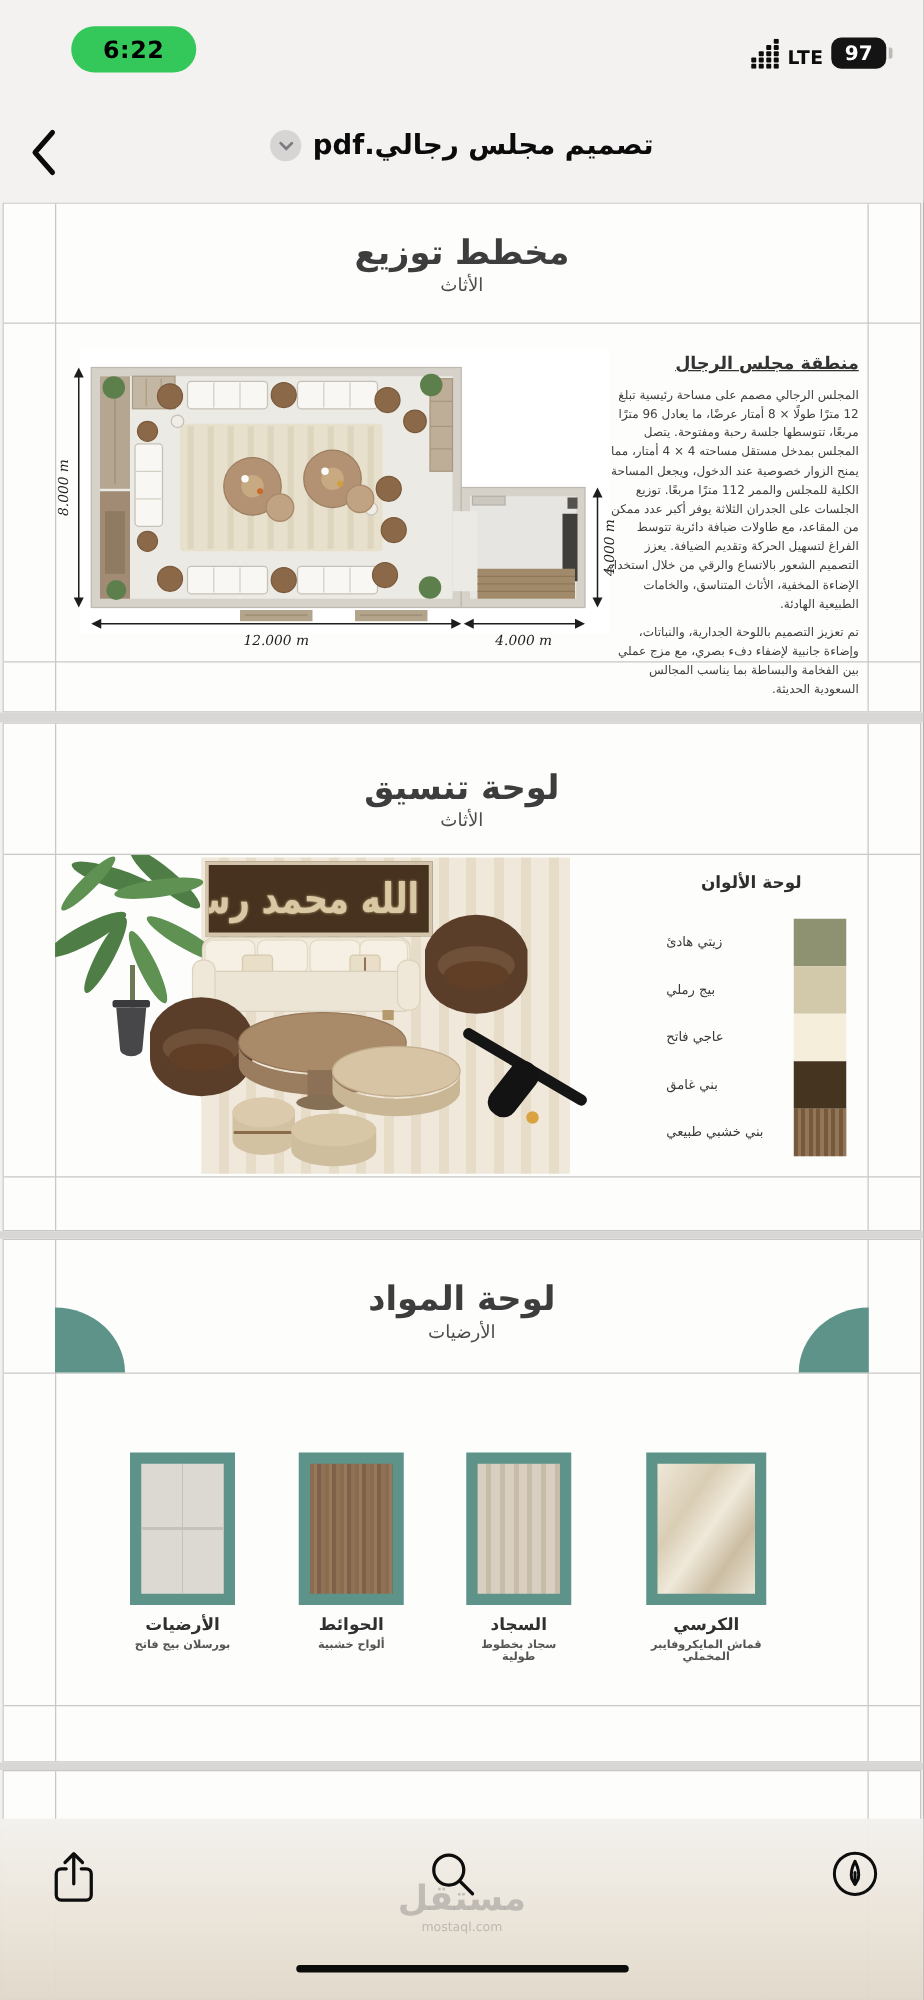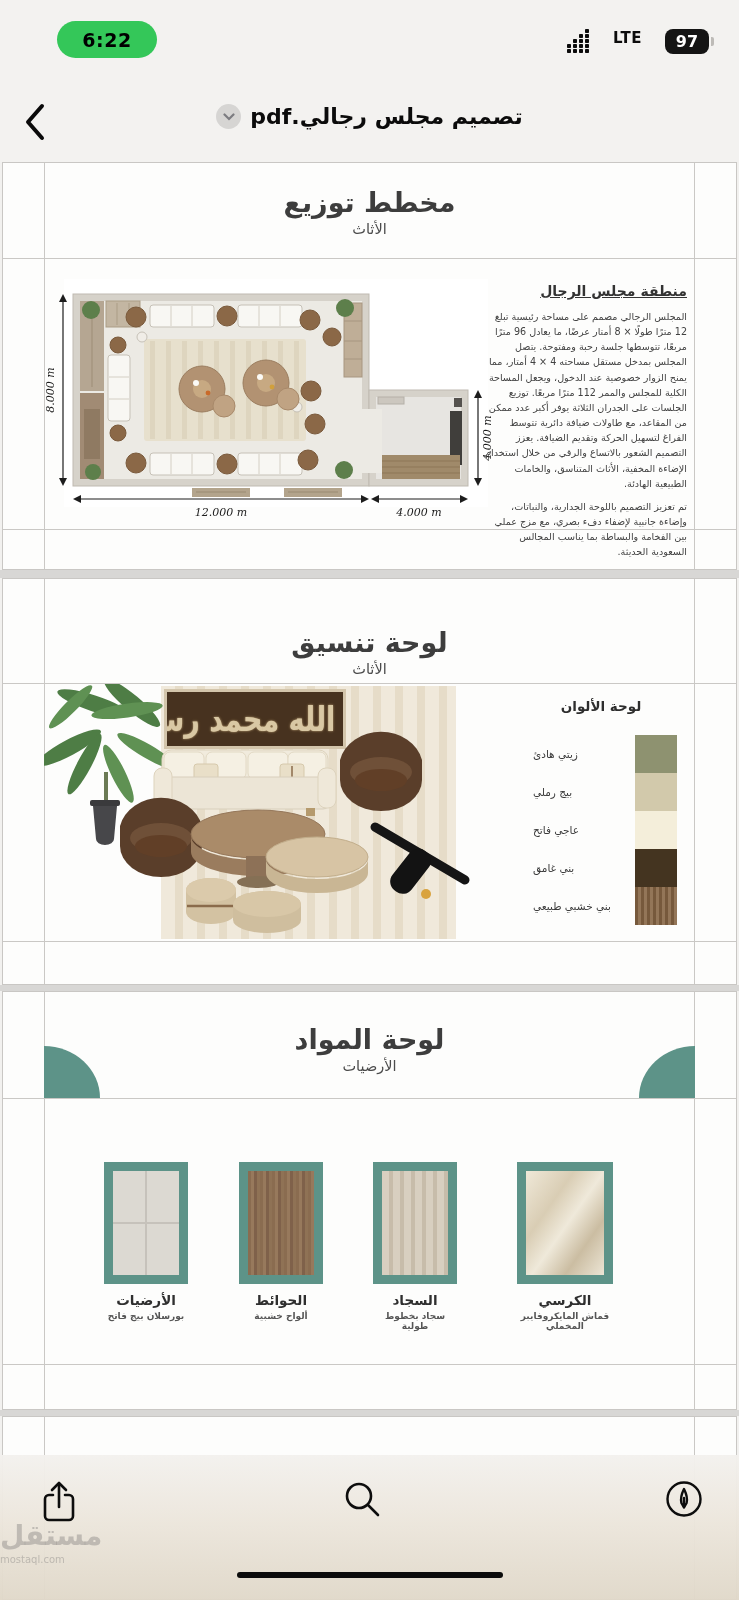--- a/index.html
+++ b/index.html
@@ -2,21 +2,21 @@
 <html><head>
 <meta charset="utf-8">
 <style>
   html,body{margin:0;padding:0;background:#555;}
   .screen{position:relative;width:739px;height:1600px;margin:0 auto;background:#f2f1ef;
     font-family:"DejaVu Sans","Liberation Sans",sans-serif;overflow:hidden;-webkit-font-smoothing:antialiased;}
   
   .statusbar{position:absolute;left:0;top:0;width:739px;height:60px;background:#f3f2f0;z-index:30;}
   .time-pill{position:absolute;left:57px;top:21px;width:100px;height:37px;border-radius:19px;
     display:flex;align-items:center;justify-content:center;color:#000000;font-size:19px;font-weight:700;letter-spacing:.5px;}
-  .status-right{position:absolute;right:30px;top:29px;height:26px;display:flex;align-items:flex-start;gap:23px;}
+  .status-right{position:absolute;right:30px;top:29px;height:26px;display:flex;align-items:flex-end;gap:6px;}
   .lte{font-size:15px;font-weight:600;color:#0c0c0c;letter-spacing:.5px;}
   .batt{position:relative;width:44px;height:25px;background:#141414;border-radius:8px;color:#fff;
     font-size:16px;font-weight:700;display:flex;align-items:center;justify-content:center;}
   .batt::after{content:"";position:absolute;right:-5px;top:8px;width:3px;height:9px;background:#bdbbb7;border-radius:0 2px 2px 0;}
   
   .navbar{position:absolute;left:0;top:60px;width:739px;height:102px;background:#f3f2f0;z-index:30;}
   .back-btn{position:absolute;left:20px;top:40px;width:30px;height:44px;display:flex;align-items:center;justify-content:center;cursor:pointer;}
   .title-wrap{position:absolute;left:0;right:0;top:44px;display:flex;align-items:center;justify-content:center;gap:9px;}
   .dd-circle{width:25px;height:25px;border-radius:50%;background:#d6d5d3;display:flex;align-items:center;justify-content:center;flex:0 0 auto;}
   .doc-title{font-size:22px;font-weight:700;color:#0b0b0b;direction:ltr;unicode-bidi:plaintext;}
@@ -64,21 +64,21 @@
     linear-gradient(to bottom,transparent 49%,#c6c2bb 49%,#c6c2bb 51%,transparent 51%);}
   .tex-wood{background:repeating-linear-gradient(90deg,#8a6c50 0 3px,#97795c 3px 6px,#7f614a 6px 9px,#8f7255 9px 12px);}
   .tex-stripes{background:repeating-linear-gradient(90deg,#d8cfc0 0 7px,#c7bcaa 7px 11px);}
   .tex-fabric{background:linear-gradient(125deg,#efe8d8 0%,#d9cdb4 32%,#efe9da 52%,#cbbda2 74%,#ece5d5 100%);}
   .mat-name{font-size:13.5px;font-weight:700;color:#2f2f2f;margin-top:8px;direction:rtl;}
   .mat-desc{font-size:9px;color:#555;margin-top:3px;direction:rtl;font-weight:bold;}
   
   .toolbar{position:absolute;left:0;top:1455px;width:739px;height:145px;z-index:40;
     background:linear-gradient(180deg,rgba(243,241,238,.97) 0%,rgba(236,230,220,.96) 45%,rgba(224,216,201,.96) 100%);}
   .tb-icon{position:absolute;top:24px;cursor:pointer;}
-  .watermark{position:absolute;left:0;right:0;top:66px;text-align:left;line-height:1.1;pointer-events:none;}
+  .watermark{position:absolute;left:0;right:0;top:49px;text-align:center;line-height:1.1;pointer-events:none;}
   .wm-brand{font-size:28px;font-weight:700;color:rgba(155,152,148,.55);direction:rtl;}
   .wm-domain{font-size:10px;color:rgba(160,157,152,.6);margin-top:2px;}
   .home-ind{position:absolute;left:237px;top:117px;width:266px;height:6px;border-radius:3px;background:#0b0b0b;}
 </style>
 </head>
 <body>
 
 <div class="screen">
 
   <div class="statusbar">
@@ -266,21 +266,21 @@
       </div>
     </div>
     <div class="row row-footer" style="top:366px;height:42px;"></div>
   </div>
 
   <div class="gap" style="top:570px;height:8px;"></div>
 
   <div class="page" style="top:578px;height:407px;">
     <div class="vline l"></div>
     <div class="vline r"></div>
-    <div class="row row-title" style="top:0;height:105px;padding-top:48px;">
+    <div class="row row-title" style="top:0;height:105px;padding-top:36px;">
       <div class="pg-title">لوحة تنسيق</div>
       <div class="pg-sub">الأثاث</div>
     </div>
     <div class="row" style="top:105px;height:257px;">
       <div class="inner">
         <div class="wallpaper"></div>
         <div class="callig">
           <span>لا إله إلا الله محمد رسول الله</span>
         </div>
 

